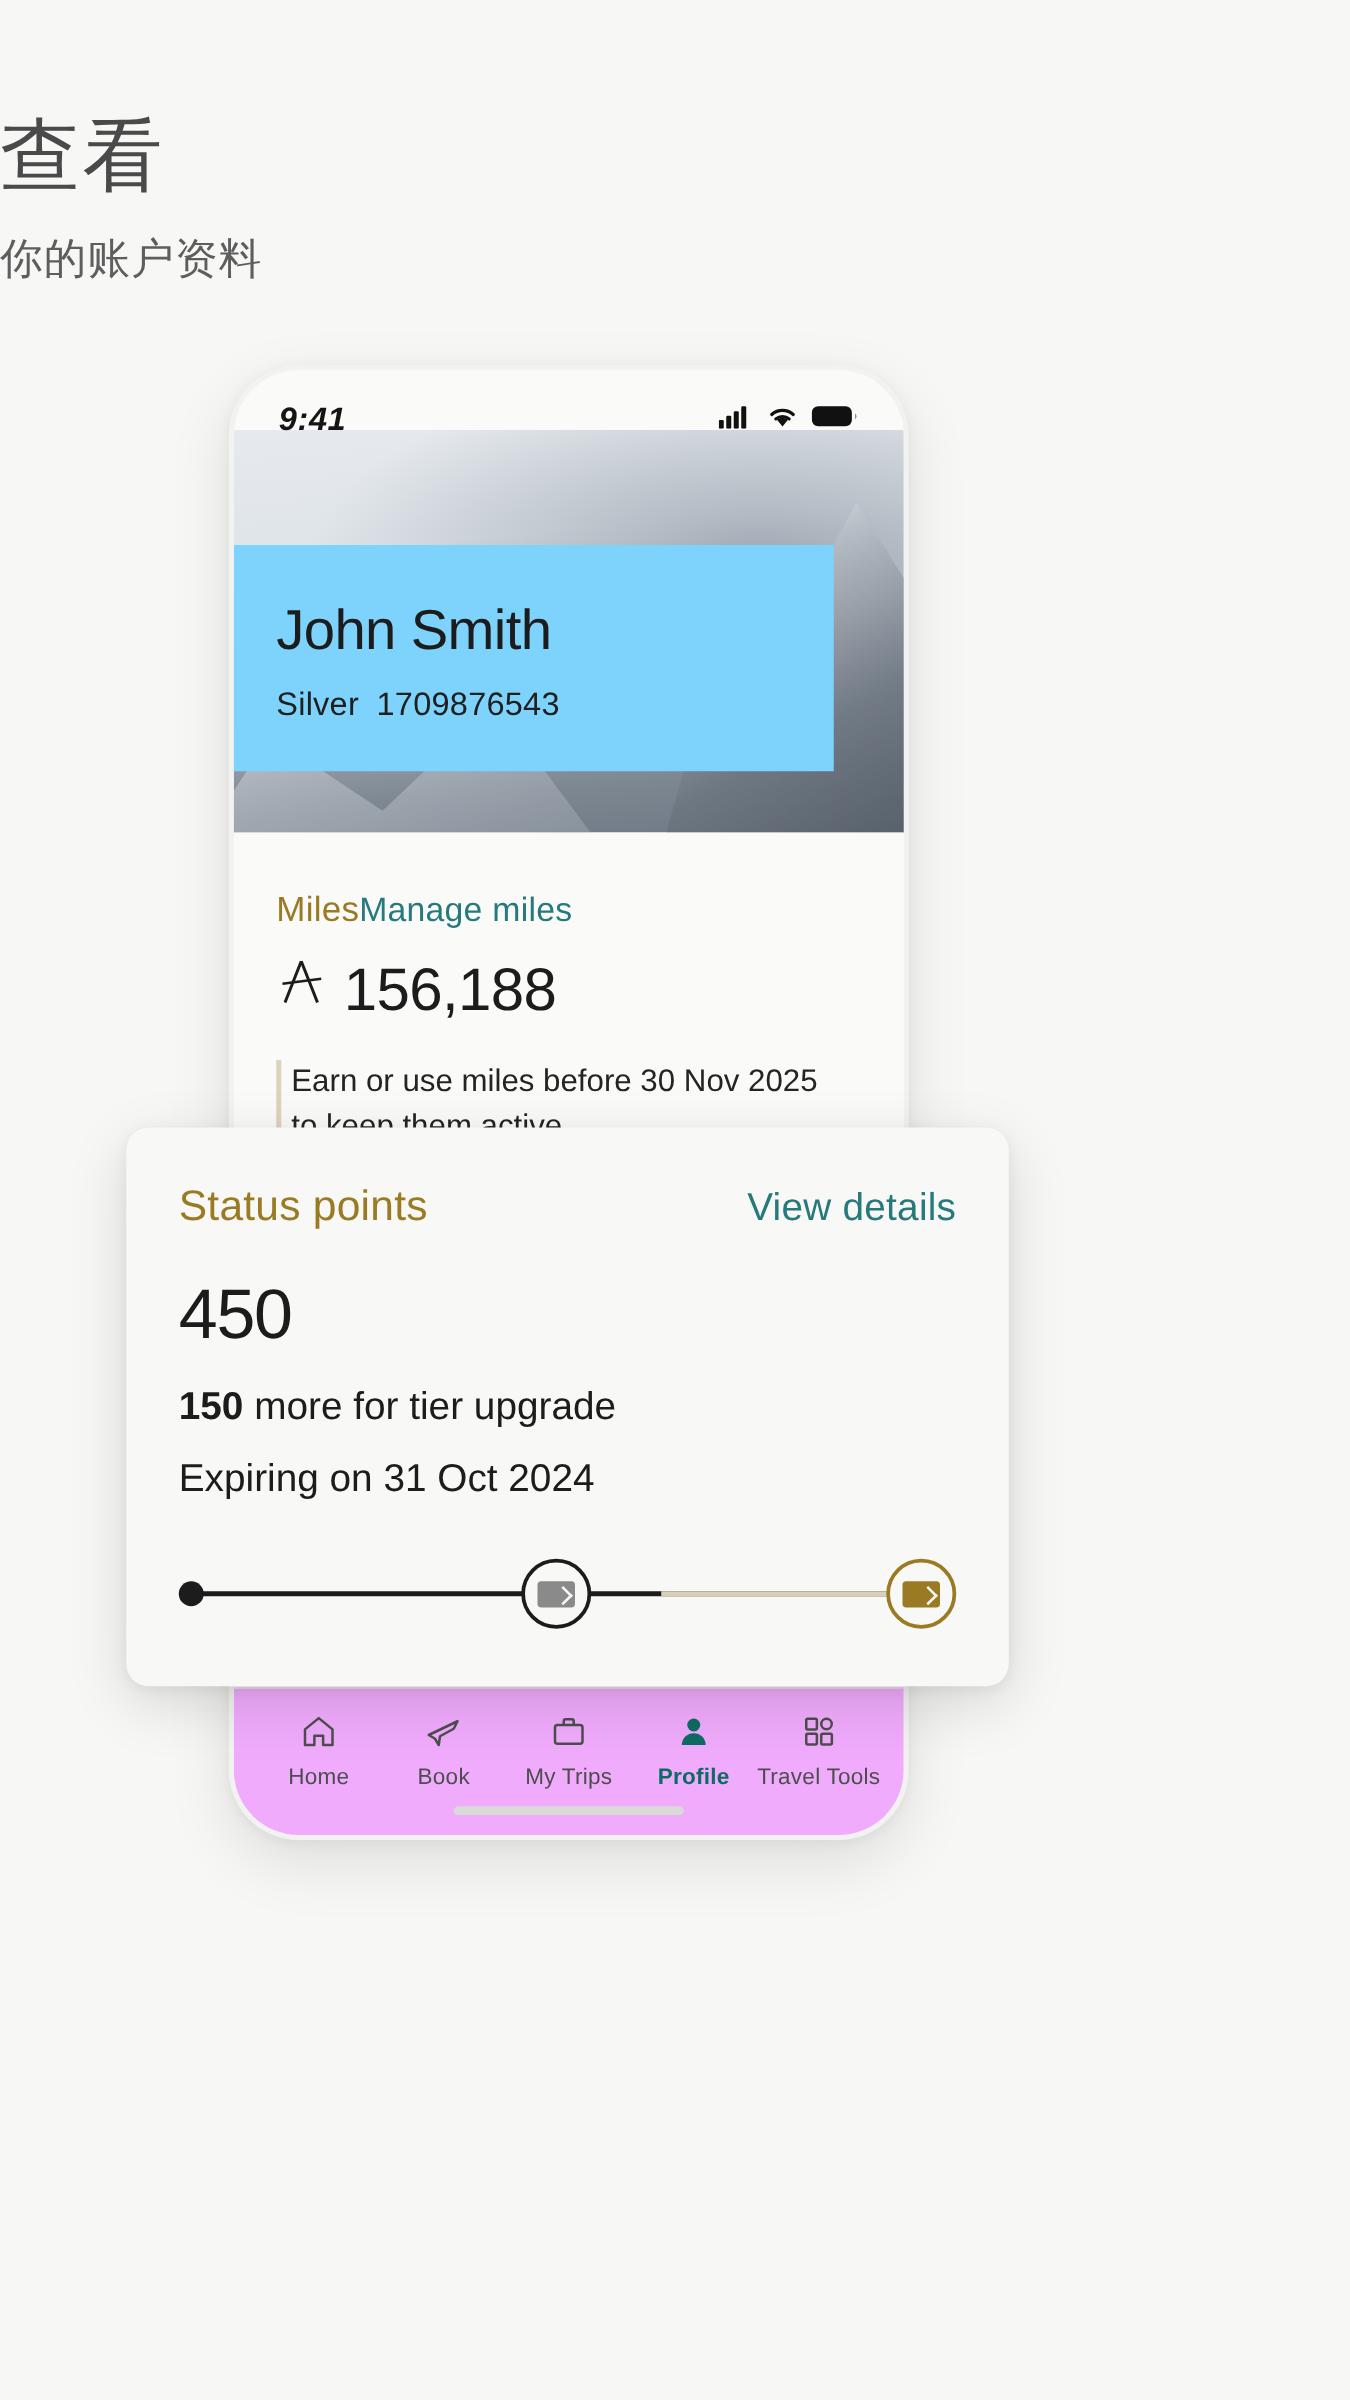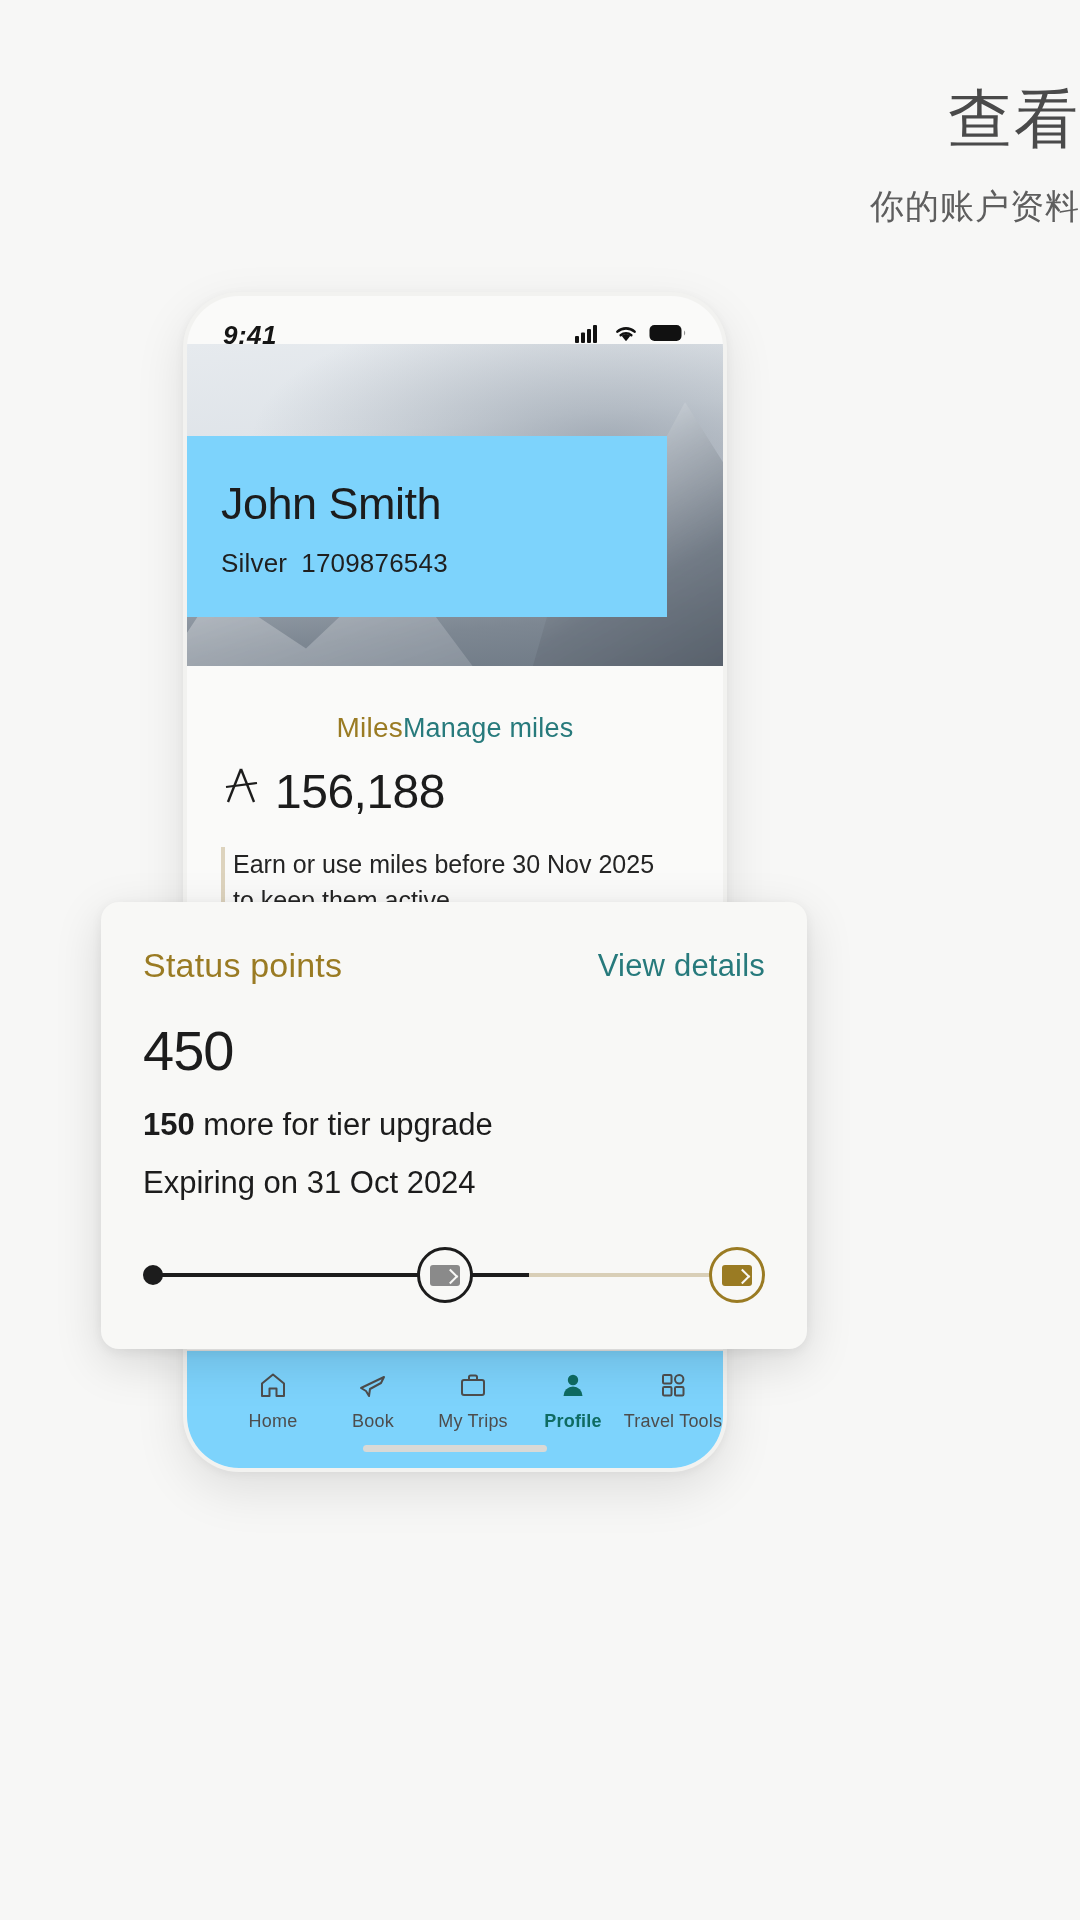--- a/index.html
+++ b/index.html
@@ -6,21 +6,21 @@
   html,body { width:1080px; height:1920px; }
   body {
     background:#f7f7f6;
     font-family:"Liberation Sans", sans-serif;
     -webkit-font-smoothing:antialiased;
     position:relative;
     overflow:hidden;
   }
 
   
-  .promo { text-align:right; padding-top:92px;font-family:Liberation Mono, monospace; }
+  .promo { text-align:left; padding-top:92px; }
   .promo-title {
     font-size:64px; line-height:1.0; color:#4a4a4a; font-weight:400;
     letter-spacing:2px;
   }
   .promo-sub {
     margin-top:28px; font-size:34px; color:#5e5e5e; font-weight:400;
     letter-spacing:1px;
   }
 
   
@@ -88,21 +88,21 @@
   .edit-link {
     margin-top:32px; font-size:25px; color:#277a7c; letter-spacing:.2px;
   }
 
   
   .content {
     position:absolute; left:0; top:370px; right:0; bottom:0;
     background:#fafaf9;
     padding:46px 34px 0 34px;
   }
-  .row-head { display:flex; align-items:baseline; justify-content:center; }
+  .row-head { display:flex; align-items:baseline; justify-content:flex-start; }
   .sec-title { font-size:28px; color:#9a7b23; letter-spacing:.2px; }
   .sec-link { font-size:27px; color:#277a7c; letter-spacing:.2px; }
 
   .miles-value {
     margin-top:20px; display:flex; align-items:center; gap:14px;
     font-size:48px; color:#1c1c1c; letter-spacing:-.5px;
   }
   .note {
     margin-top:28px; padding-left:8px;
     border-left:4px solid #ddd3bd;
@@ -111,23 +111,23 @@
   .tx-title { margin-top:72px; font-size:40px; color:#1c1c1c; }
   .tx-note {
     margin-top:22px; padding-left:22px;
     border-left:4px solid #ddd3bd;
     font-size:25px; line-height:1.42; color:#242424;
   }
 
   
   .bottomnav {
     position:absolute; left:0; right:0; bottom:0; height:118px;
-    background:#7dd3fc;
+    background:#f0abfc;
     border-top:1px solid #e9e8e5;
-    display:flex; align-items:flex-start; justify-content:flex-end;
+    display:flex; align-items:flex-start; justify-content:center;
     padding-top:14px;
     z-index:7;
   }
   .navitem { width:100px; text-align:center; color:#4d4d4d; }
   .navitem .nav-ico { height:40px; display:flex; align-items:center; justify-content:center; }
   .navitem .nav-lbl { margin-top:6px; font-size:18px; letter-spacing:.2px; }
   .navitem.active { color:#0f6b62; font-weight:700; }
   .home-indicator {
     position:absolute; left:50%; transform:translateX(-50%); bottom:16px;
     width:184px; height:7px; border-radius:4px; background:#d9d9d6; z-index:8;

